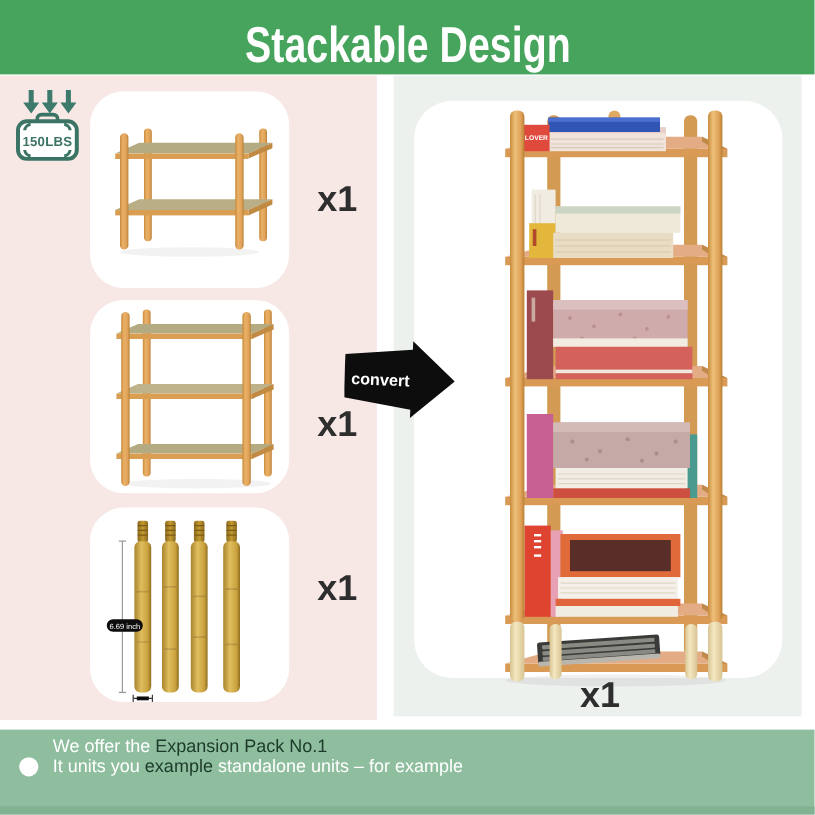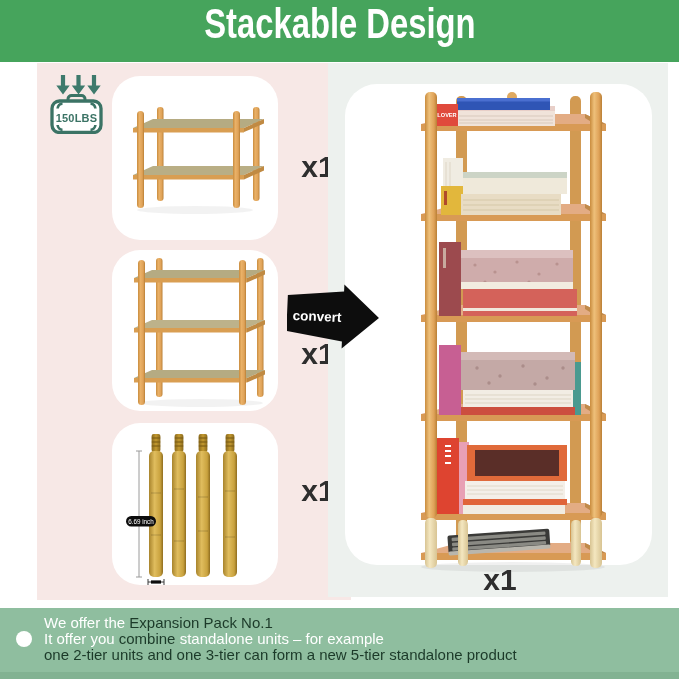--- a/index.html
+++ b/index.html
@@ -1,23 +1,23 @@
 <!DOCTYPE html>
 <html><head>
 <meta charset="utf-8">
 <style>
   html,body{margin:0;padding:0;background:#ffffff;}
   #stage{position:relative;width:679px;height:679px;background:#ffffff;overflow:hidden;
          font-family:"Liberation Sans", sans-serif;}
   
   #header{position:absolute;left:0;top:0;width:679px;height:62px;background:#46a45c;
-          display:flex;align-items:flex-start;justify-content:center;}
+          display:flex;align-items:flex-end;justify-content:center;}
   #header .title{color:#ffffff;font-size:42px;font-weight:bold;letter-spacing:0px;transform:scaleX(0.78);transform-origin:center;}
   
-  #left-panel{position:absolute;left:0;top:63px;width:314px;height:537px;background:#f7e8e6;margin-left:37px;}
+  #left-panel{position:absolute;left:0;top:63px;width:314px;height:537px;background:#f7e8e6;}
   #right-panel{position:absolute;left:328px;top:63px;width:340px;height:534px;background:#edf1ee;}
   .card{position:absolute;background:#ffffff;border-radius:28px;}
   #card1{left:75px;top:13px;width:166px;height:164px;}
   #card2{left:75px;top:187px;width:166px;height:161px;}
   #card3{left:75px;top:360px;width:166px;height:162px;}
   #result-card{left:17px;top:21px;width:307px;height:481px;border-radius:32px;}
   
   .qty{position:absolute;width:52px;text-align:center;color:#2e2e2e;font-size:30px;
        font-weight:700;line-height:30px;}
   #qty1{left:255px;top:89px;}
@@ -395,19 +395,18 @@
     <svg width="92" height="66" viewBox="0 0 92 66">
       <polygon points="0,13 56,7 56,0 92,32 56,64 56,57 0,49" fill="#0d0d0d" transform="rotate(2.5 46 32)"></polygon>
     </svg>
     <div class="label">convert</div>
   </div>
 
   <div id="footer">
     <div class="bullet"></div>
     <div class="lines">
       <div><span class="w">We offer the </span><span class="d">Expansion Pack No.1</span></div>
-      <div><span class="w">It offer you </span><span class="d">combine</span><span class="w"> standalone units – for example</span></div>
-      <div><span class="d">one 2-tier units and one 3-tier can form a new 5-tier standalone product</span></div>
+      <div><span class="w">It units you </span><span class="d">example</span><span class="w"> standalone units – for example</span></div>
     </div>
     <div id="footer-strip"></div>
   </div>
 
 </div>
 
 </body></html>

